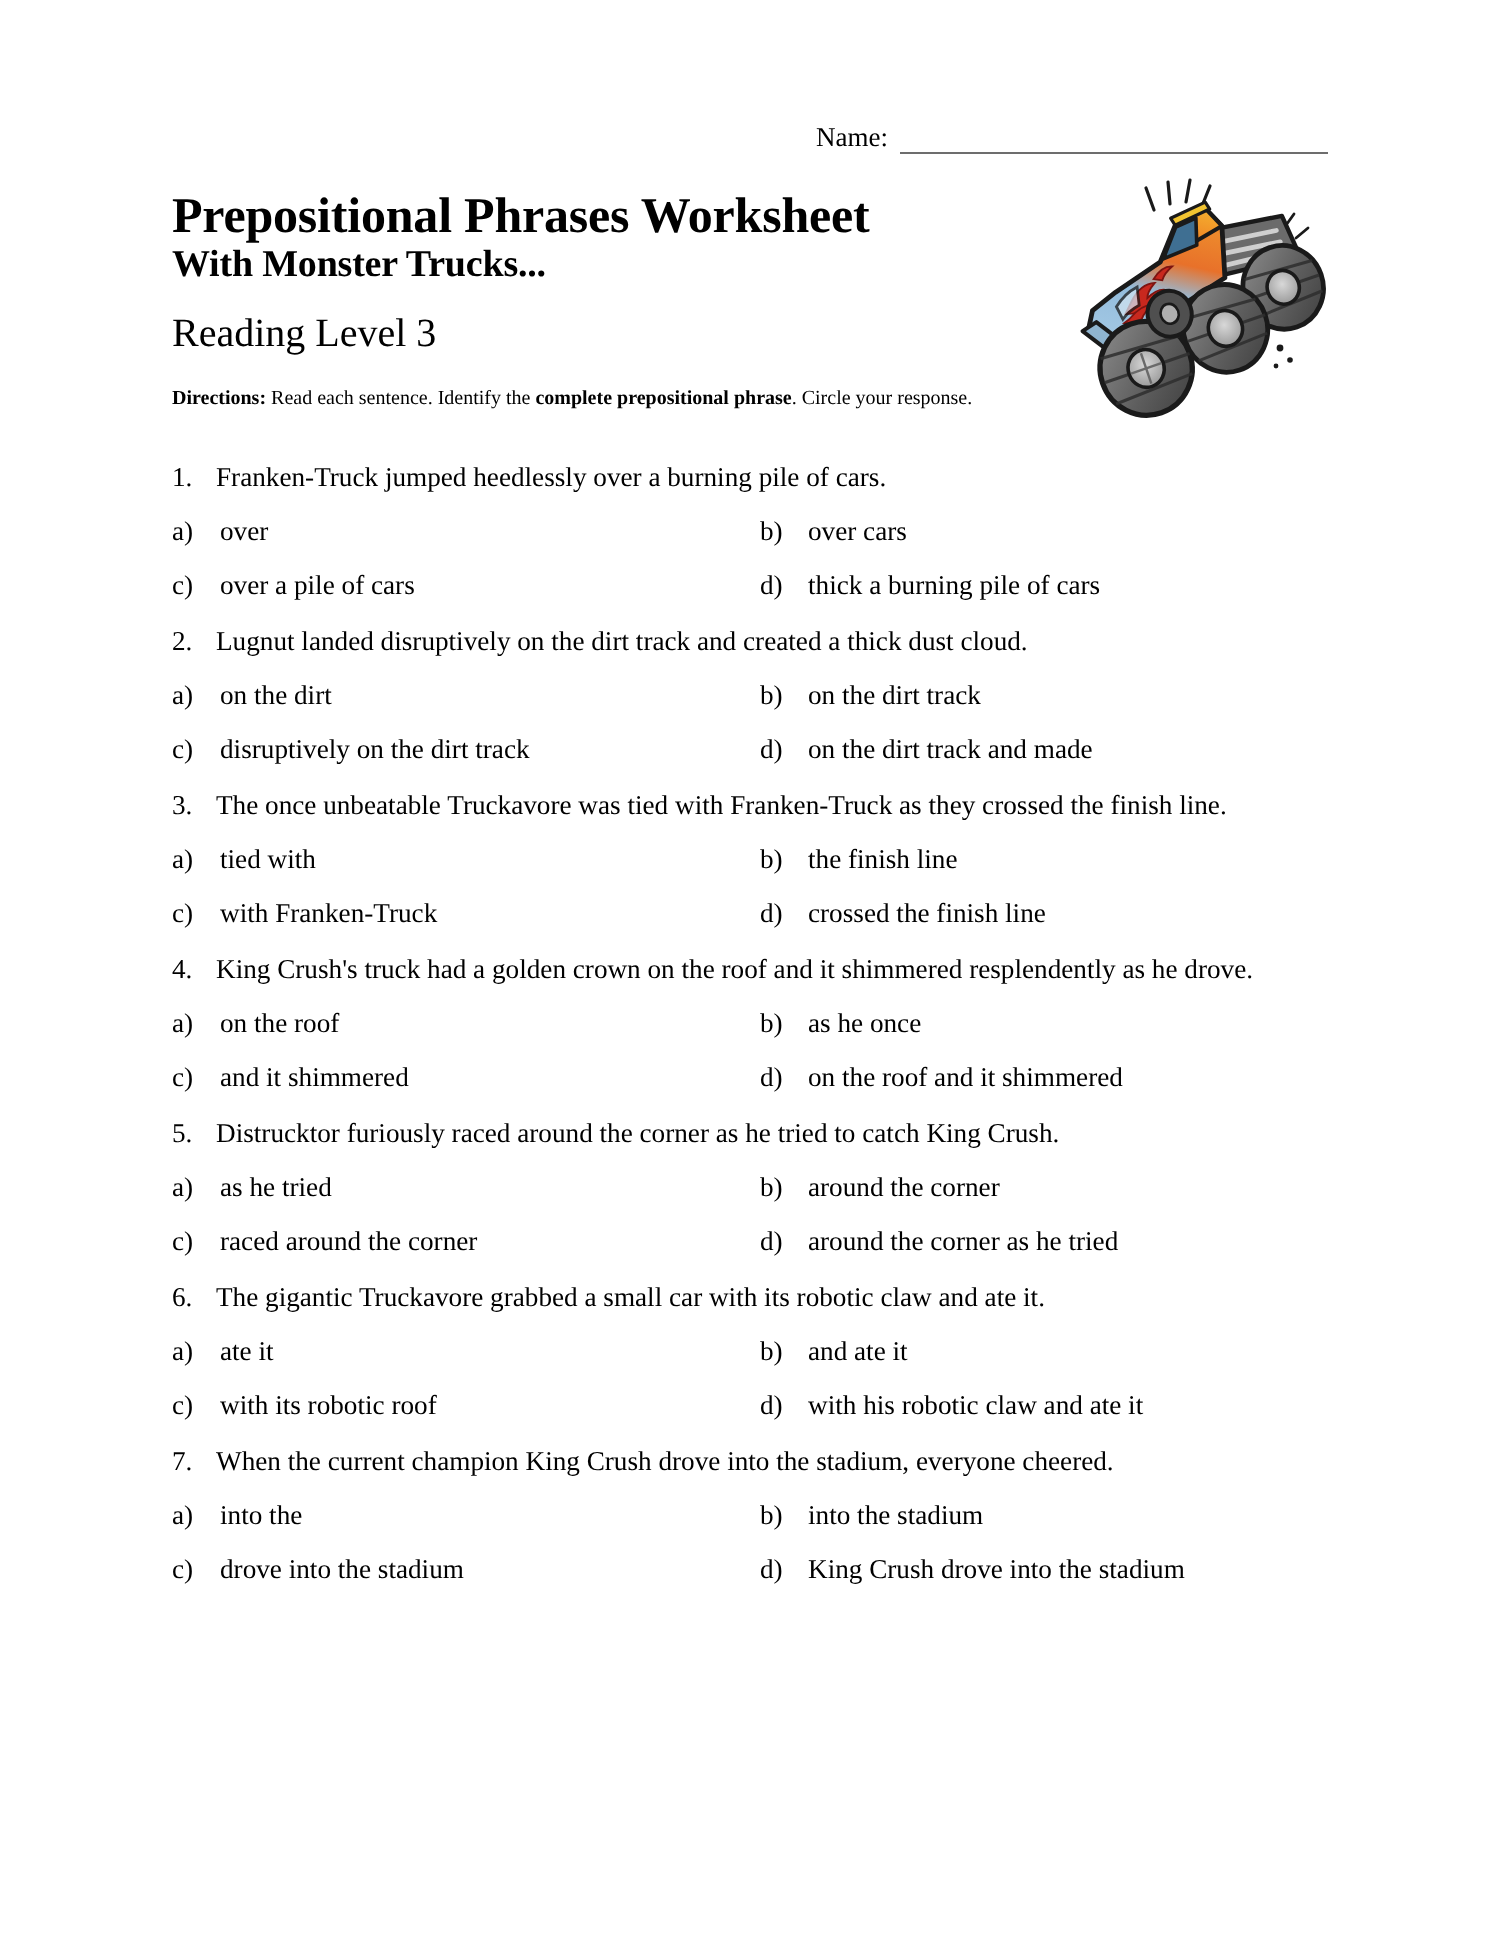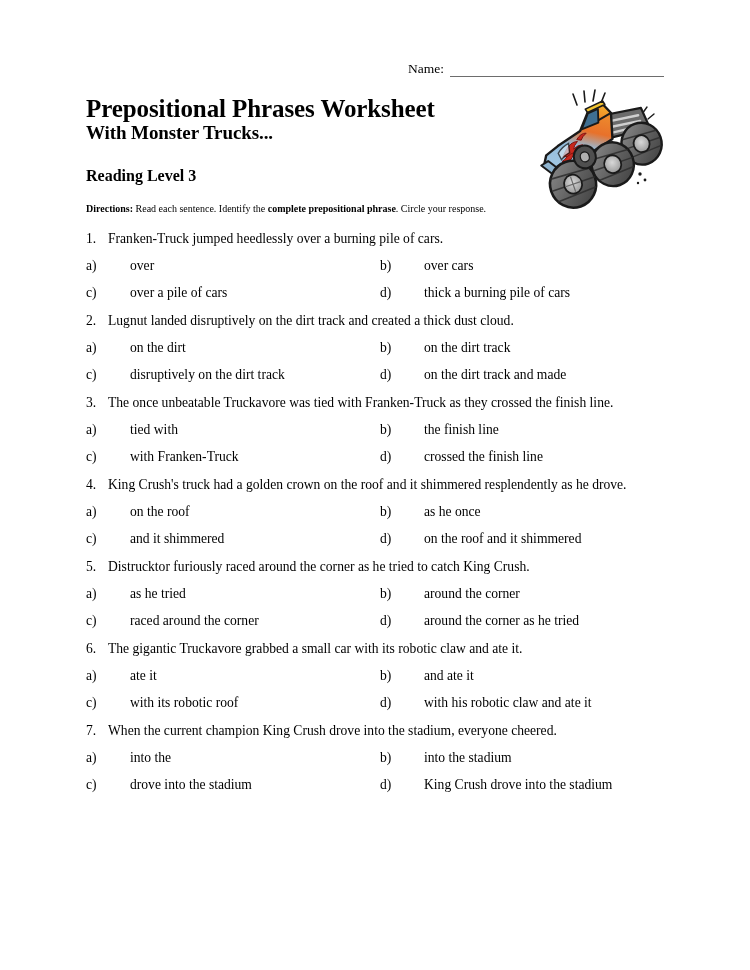--- a/index.html
+++ b/index.html
@@ -59,24 +59,24 @@
     letter-spacing: -0.1px;
     font-family: Liberation Serif, serif;
   }
   .title-2 {
     font-size: 19px;
     font-weight: bold;
     line-height: 24px;
     letter-spacing: -0.1px;
   }
   .level {
-    font-size: 16px;
-    font-weight: bold;
+    font-size: 20px;
+    font-weight: normal;
     line-height: 20px;
-    margin-top: 21px;
+    margin-top: 12px;
   }
   .directions {
     font-size: 10px;
     line-height: 18.5px;
     margin-top: 14px;
     width: 420px;
   }
   .directions b { font-weight: bold; }
 
   
@@ -118,21 +118,21 @@
     display: flex;
     font-size: 13.6px;
     line-height: 18px;
   }
   .opt-left  { width: 294px; flex: 0 0 294px; }
   .opt-right { flex: 1; }
   .opt-letter {
     width: 24px;
     flex: 0 0 24px;
   }
-  .opt-text { flex: 1; margin-left: 20px; }
+  .opt-text { flex: 1; }
 </style>
 </head>
 <body>
 
 <div class="page">
 
   <div class="name-row">
     <span class="name-label">Name:</span>
     <span class="name-rule"></span>
   </div>

